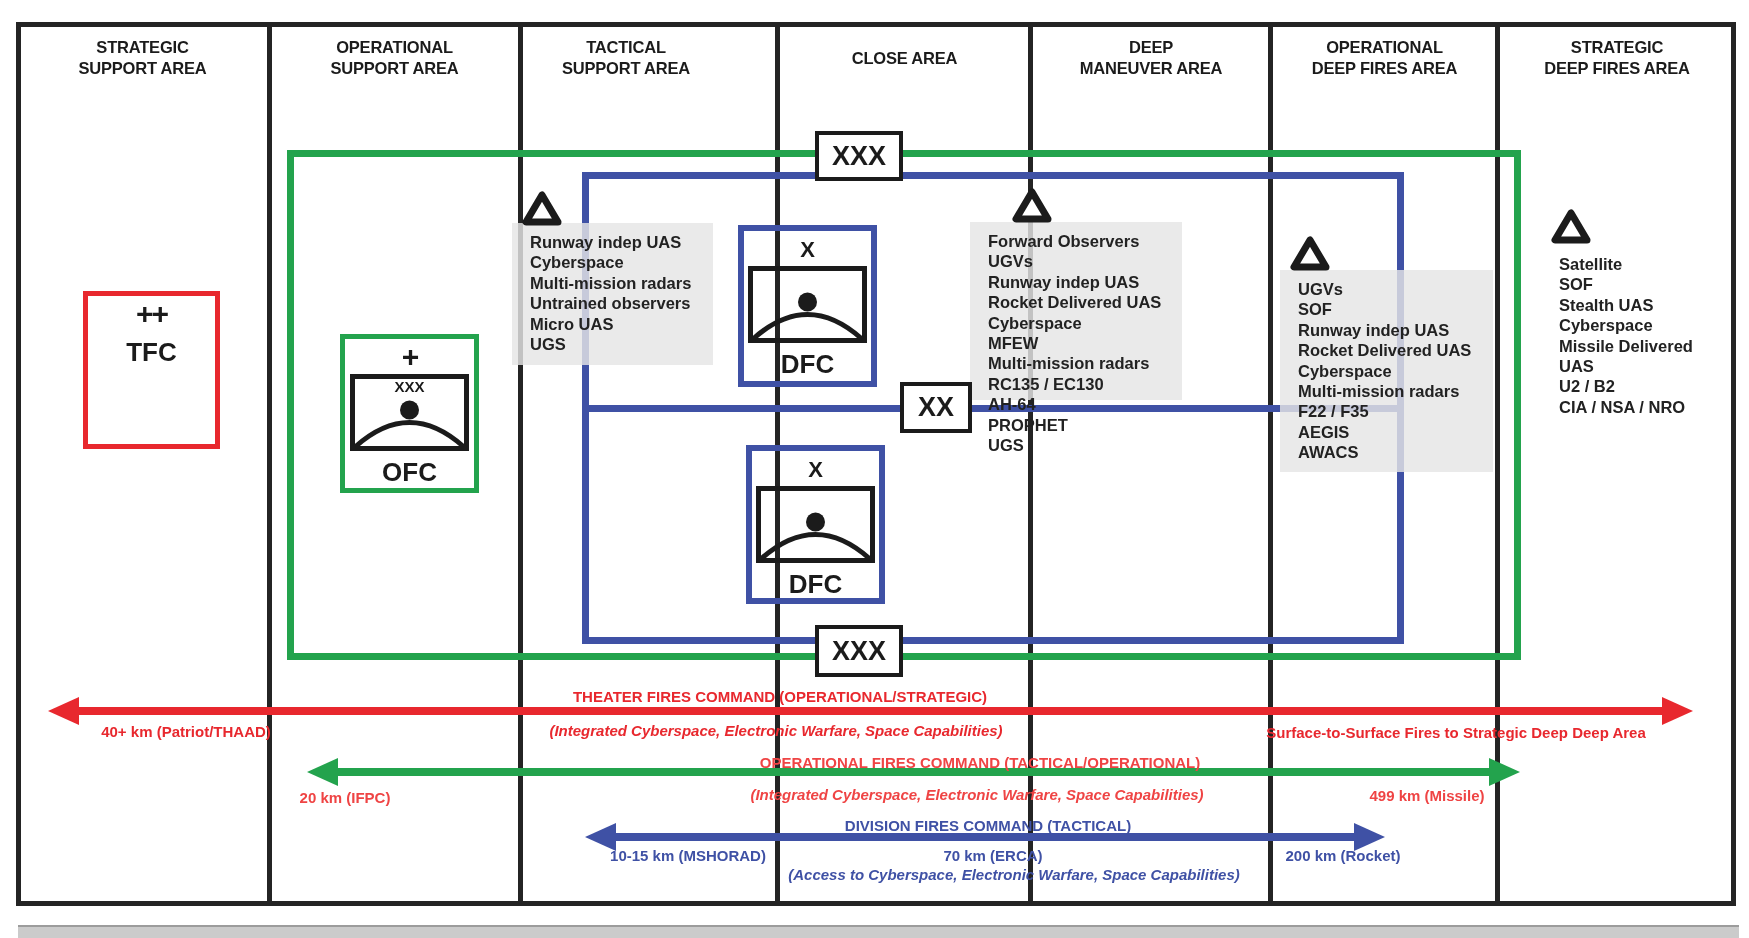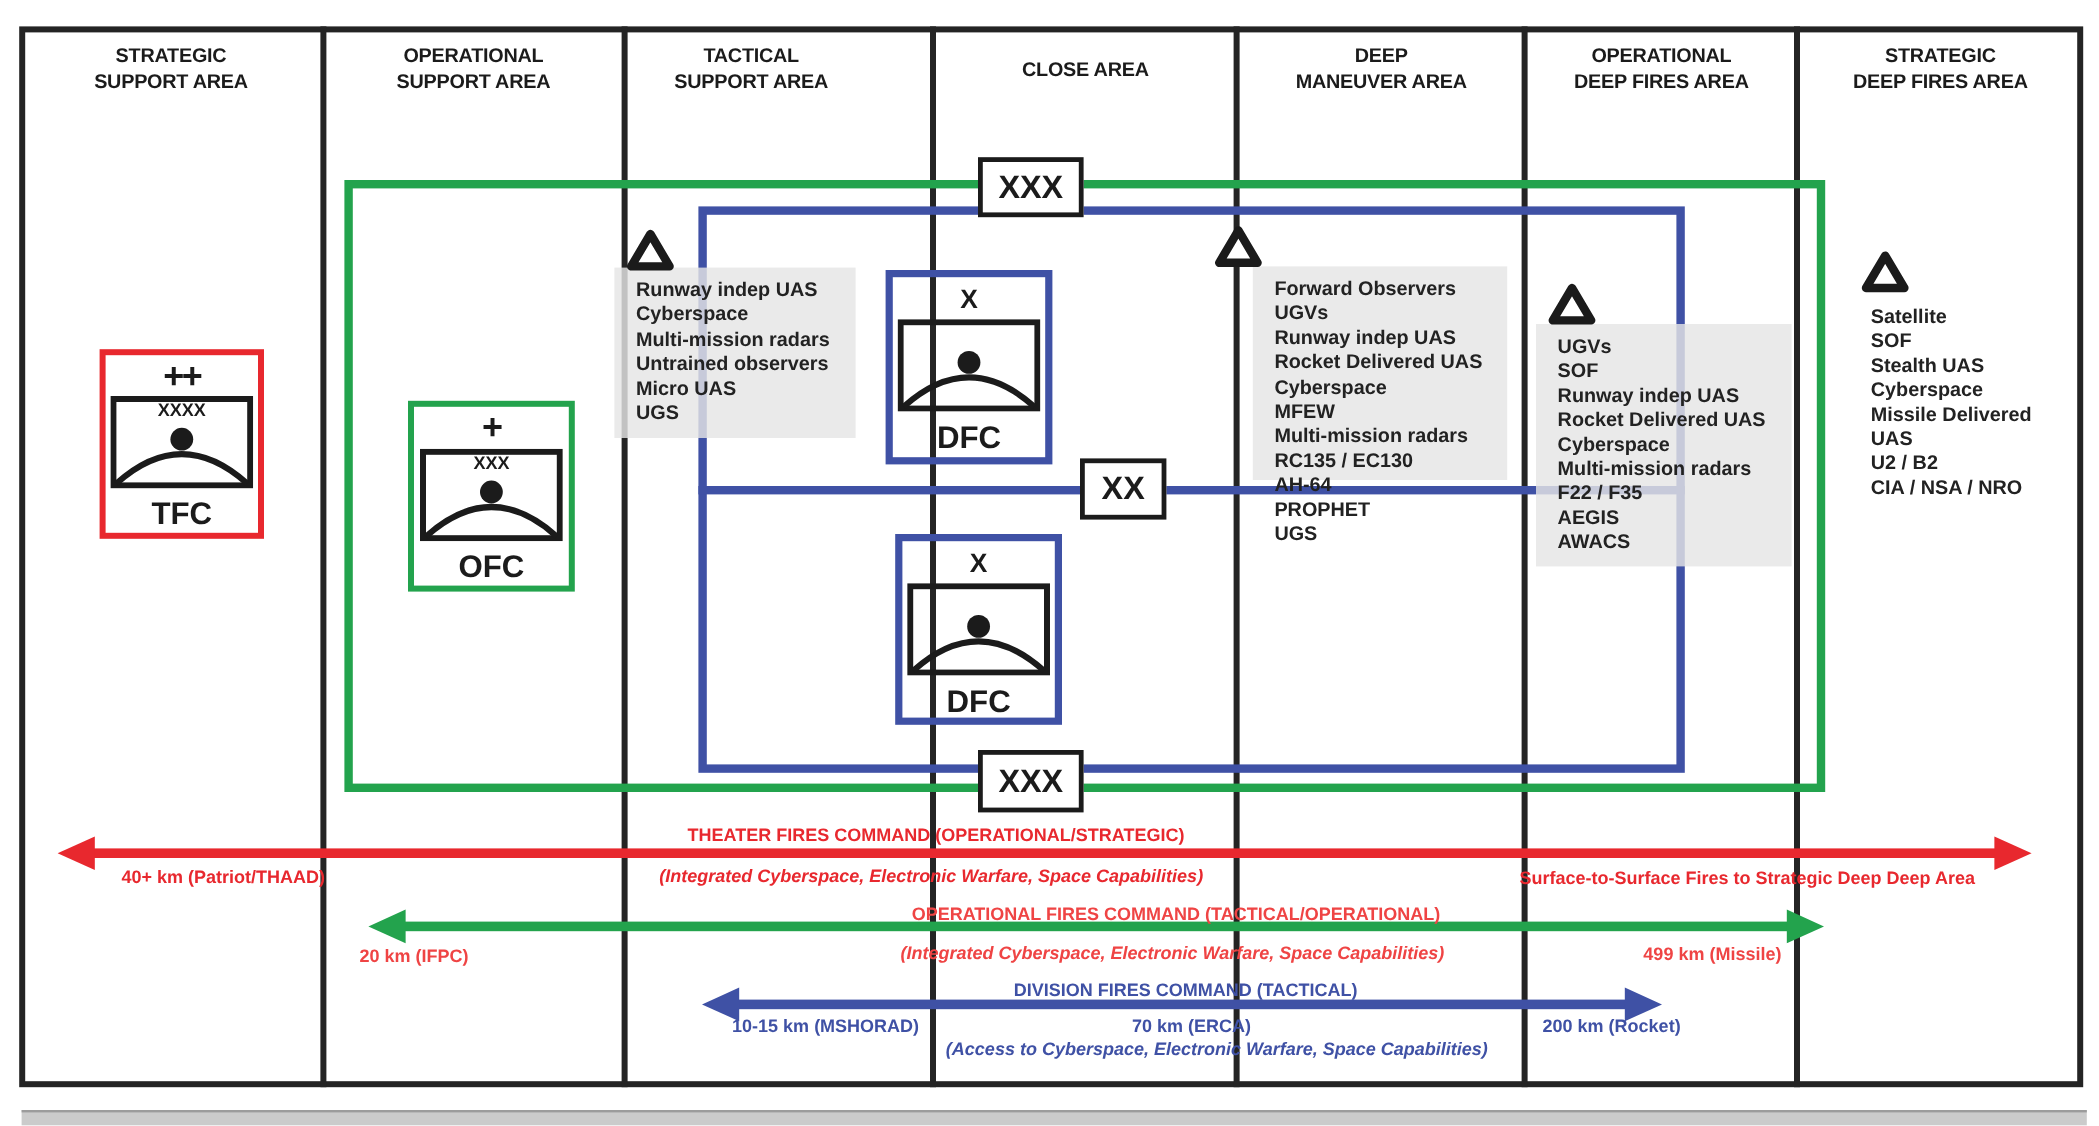--- a/index.html
+++ b/index.html
@@ -69,21 +69,21 @@
 <div class="abs" id="blue-mid"></div>
 
 <div class="abs caps shaded" style="left:512px;top:223px;width:201px;height:142px">
     <div>Runway indep UAS</div>
     <div>Cyberspace</div>
     <div>Multi-mission radars</div>
     <div>Untrained observers</div>
     <div>Micro UAS</div>
     <div>UGS</div>
   </div>
-<div class="abs caps shaded" style="left:1044px;top:222px;width:212px;height:178px">
+<div class="abs caps shaded" style="left:970px;top:222px;width:212px;height:178px">
     <div>Forward Observers</div>
     <div>UGVs</div>
     <div>Runway indep UAS</div>
     <div>Rocket Delivered UAS</div>
     <div>Cyberspace</div>
     <div>MFEW</div>
     <div>Multi-mission radars</div>
     <div>RC135 / EC130</div>
     <div>AH-64</div>
     <div>PROPHET</div>
@@ -122,28 +122,20 @@
 <svg class="abs tri" style="left:1551px;top:208px" width="40" height="37">
     <polygon points="20,5 4,32 36,32" fill="#fff" stroke="#1b1b1b" stroke-width="7" stroke-linejoin="round"></polygon>
   </svg>
 
 <div class="abs ebox" style="left:815px;top:131px;width:88px;height:50px">XXX</div>
 <div class="abs ebox" style="left:900px;top:382px;width:72px;height:51px">XX</div>
 <div class="abs ebox" style="left:815px;top:625px;width:88px;height:52px">XXX</div>
 
 <div class="abs unit" style="left:83px;top:291px;width:137px;height:158px;border:5px solid #e8282e">
   <div class="ech">++</div>
-  <div class="sym">
-    <svg width="119" height="77">
-        <rect x="2.5" y="2.5" width="114" height="72" fill="none" stroke="#1b1b1b" stroke-width="5"></rect>
-        <circle cx="59.5" cy="36" r="9.5" fill="#1b1b1b"></circle>
-        <path d="M5,73 Q59.5,24 114,73" fill="none" stroke="#1b1b1b" stroke-width="5"></path>
-      </svg>
-    <div class="fcode">XXXX</div>
-  </div>
   <div class="ulabel">TFC</div>
 </div>
 <div class="abs unit" style="left:340px;top:334px;width:139px;height:159px;border:5px solid #23a34d">
   <div class="ech">+</div>
   <div class="sym">
     <svg width="119" height="77">
         <rect x="2.5" y="2.5" width="114" height="72" fill="none" stroke="#1b1b1b" stroke-width="5"></rect>
         <circle cx="59.5" cy="36" r="9.5" fill="#1b1b1b"></circle>
         <path d="M5,73 Q59.5,24 114,73" fill="none" stroke="#1b1b1b" stroke-width="5"></path>
       </svg>

